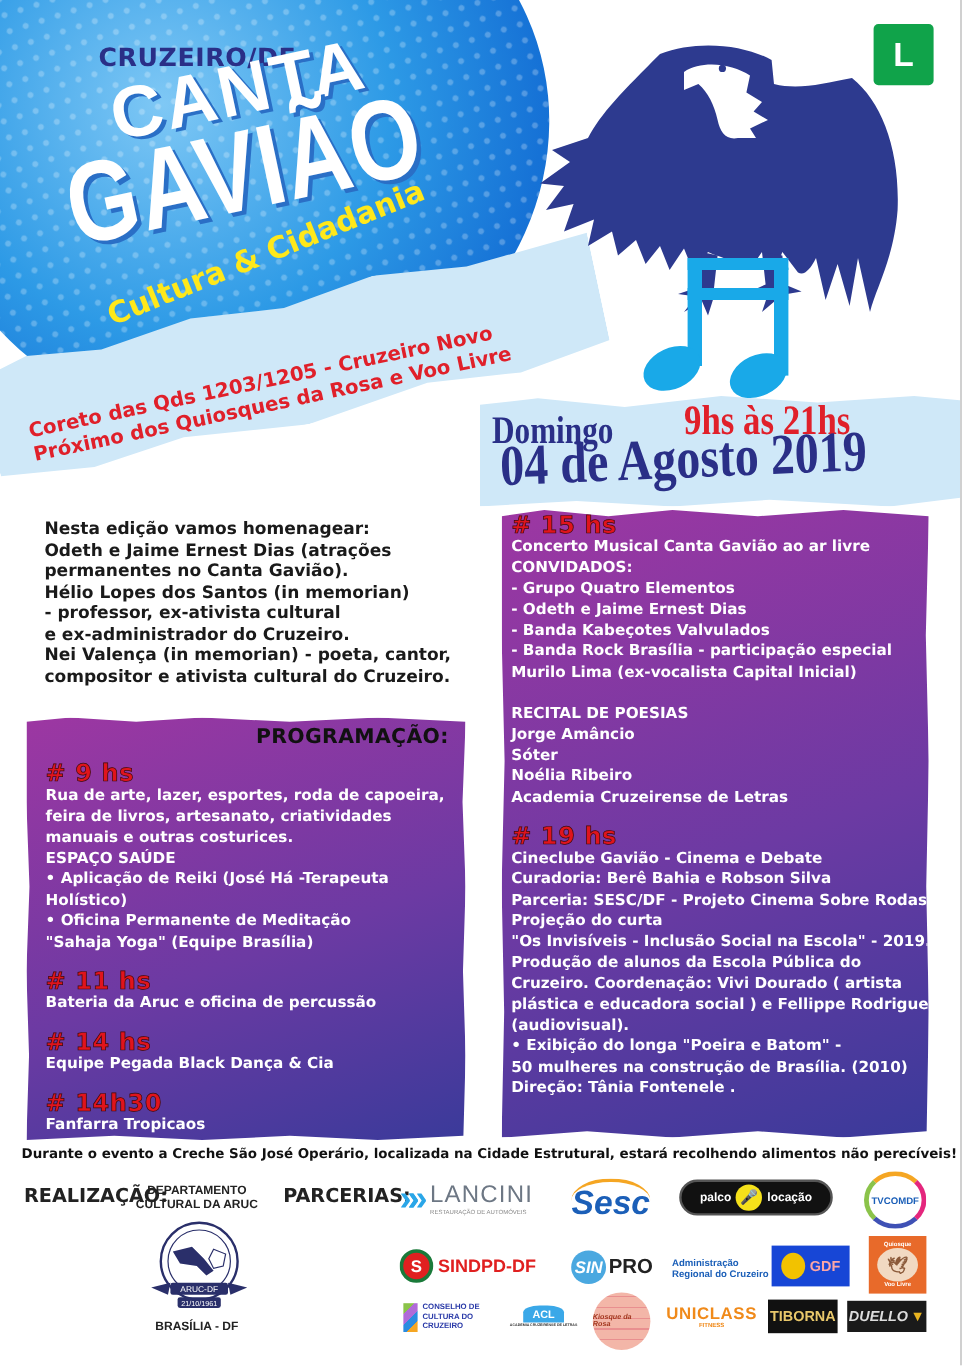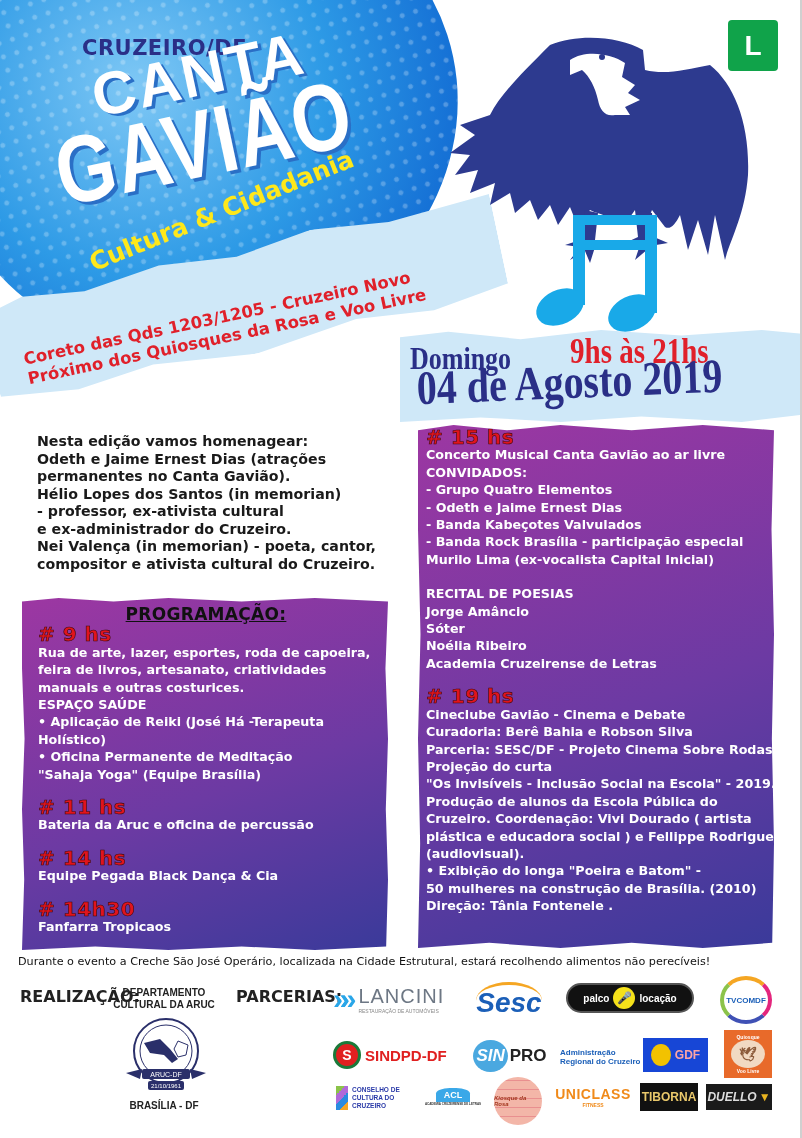--- a/index.html
+++ b/index.html
@@ -45,26 +45,26 @@
   .honor { position: absolute; left: 37px; top: 433px; width: 370px; color: #1a1a1a; font-size: 14.2px; line-height: 17.5px; font-weight: bold; font-family: "DejaVu Sans", sans-serif; }
   .honor div { white-space: nowrap; }
 
   .panel {
     position: absolute; color: #ffffff; font-family: "DejaVu Sans", sans-serif; font-size: 12.7px; line-height: 17.4px; font-weight: bold;
     background: linear-gradient(160deg, #9d37a2 0%, #6c3aa3 55%, #3a3a9a 100%);
     clip-path: polygon(0 1%, 10% 0, 25% 1%, 40% 0, 60% 1%, 80% 0, 100% 1%, 99.3% 20%, 100% 40%, 99.4% 60%, 100% 80%, 99.5% 99%, 80% 100%, 60% 99%, 40% 100%, 20% 99%, 0 100%, 0.6% 80%, 0 60%, 0.7% 40%, 0 20%);
   }
   .panel-left { left: 22px; top: 598px; width: 366px; height: 352px; padding: 8px 14px 0 16px; }
   .panel-right { left: 418px; top: 425px; width: 356px; height: 523px; padding: 4px 8px 0 8px; }
-  .prog-title { text-align: center; color: #111; font-size: 17px; font-weight: bold; margin-bottom: 3px; letter-spacing: 0.3px; text-decoration: underline; }
+  .prog-title { text-align: right; color: #111; font-size: 17px; font-weight: bold; margin-bottom: 13px; letter-spacing: 0.3px; }
   .time { color: #e0141c; font-size: 20px; font-weight: bold; -webkit-text-stroke: 0.6px #3a0a0a; letter-spacing: 0.5px; }
   .gap { height: 16px; }
   .line { white-space: nowrap; }
 
-  .notice { position: absolute; left: 18px; top: 955px; color: #111; font-size: 11.2px; font-weight: normal; white-space: nowrap; }
+  .notice { position: absolute; left: 18px; top: 955px; color: #111; font-size: 11.2px; font-weight: bold; white-space: nowrap; }
 
   .label-small { position: absolute; color: #222; font-size: 16px; font-weight: bold; }
   .org { position: absolute; left: 108px; top: 987px; width: 112px; text-align: center; color: #222; font-size: 10px; font-weight: bold; line-height: 12px; font-family: "Liberation Sans", sans-serif; }
   .aruc-logo { position: absolute; left: 120px; top: 1013px; width: 92px; height: 85px; }
   .org-city { position: absolute; left: 108px; top: 1100px; width: 112px; text-align: center; color: #222; font-size: 10px; font-weight: bold; font-family: "Liberation Sans", sans-serif; }
 
   .sponsor { position: absolute; display: flex; align-items: center; justify-content: center; font-family: "Liberation Sans", sans-serif; font-weight: bold; overflow: hidden; }
   .right-border { position: absolute; right: 0; top: 0; width: 2px; height: 1138px; background: #d0d0d0; }
 </style>
 </head>
@@ -222,21 +222,21 @@
 </div>
 <div class="sponsor" style="left:720px; top:976px; width:52px; height:48px; border-radius:50%; border:4px solid; border-color:#f5a623 #e4267d #3f51b5 #8bc34a;">
   <span style="color:#1b5fb8; font-size:8px;">TVCOMDF</span>
 </div>
 
 <div class="sponsor" style="left:333px; top:1038px; width:130px; height:34px; justify-content:flex-start;">
   <span style="display:inline-block; width:28px; height:28px; border-radius:50%; background:#e02020; border:3px solid #1a7a3a; color:#fff; text-align:center; line-height:22px; font-size:14px; margin-right:4px;">S</span>
   <span style="color:#e02020; font-size:15px;">SINDPD-DF</span>
 </div>
 <div class="sponsor" style="left:472px; top:1040px; width:76px; height:32px;">
-  <span style="color:#fff; background:#4aa8e0; border-radius:50%; padding:6px 3px; font-size:17px; font-style:italic;">SIN</span>
+  <span style="color:#fff; background:#4aa8e0; border-radius:50%; padding:6px 3px; font-size:14px; font-style:italic;">SIN</span>
   <span style="color:#222; font-size:17px; margin-left:2px;">PRO</span>
 </div>
 <div class="sponsor" style="left:560px; top:1045px; width:82px; height:24px; justify-content:flex-end; text-align:left;">
   <span style="color:#1b5fb8; font-size:8px; line-height:9px;">Administração Regional do Cruzeiro</span>
 </div>
 <div class="sponsor" style="left:643px; top:1038px; width:65px; height:34px; background:#1746d6;">
   <span style="display:inline-block; width:20px; height:22px; border-radius:50%; background:#f2c200; margin-right:4px;"></span>
   <span style="color:#fca5a5; font-size:12px;">GDF</span>
 </div>
 <div class="sponsor" style="left:724px; top:1030px; width:48px; height:48px; background:#e86a2a; flex-direction:column;">

